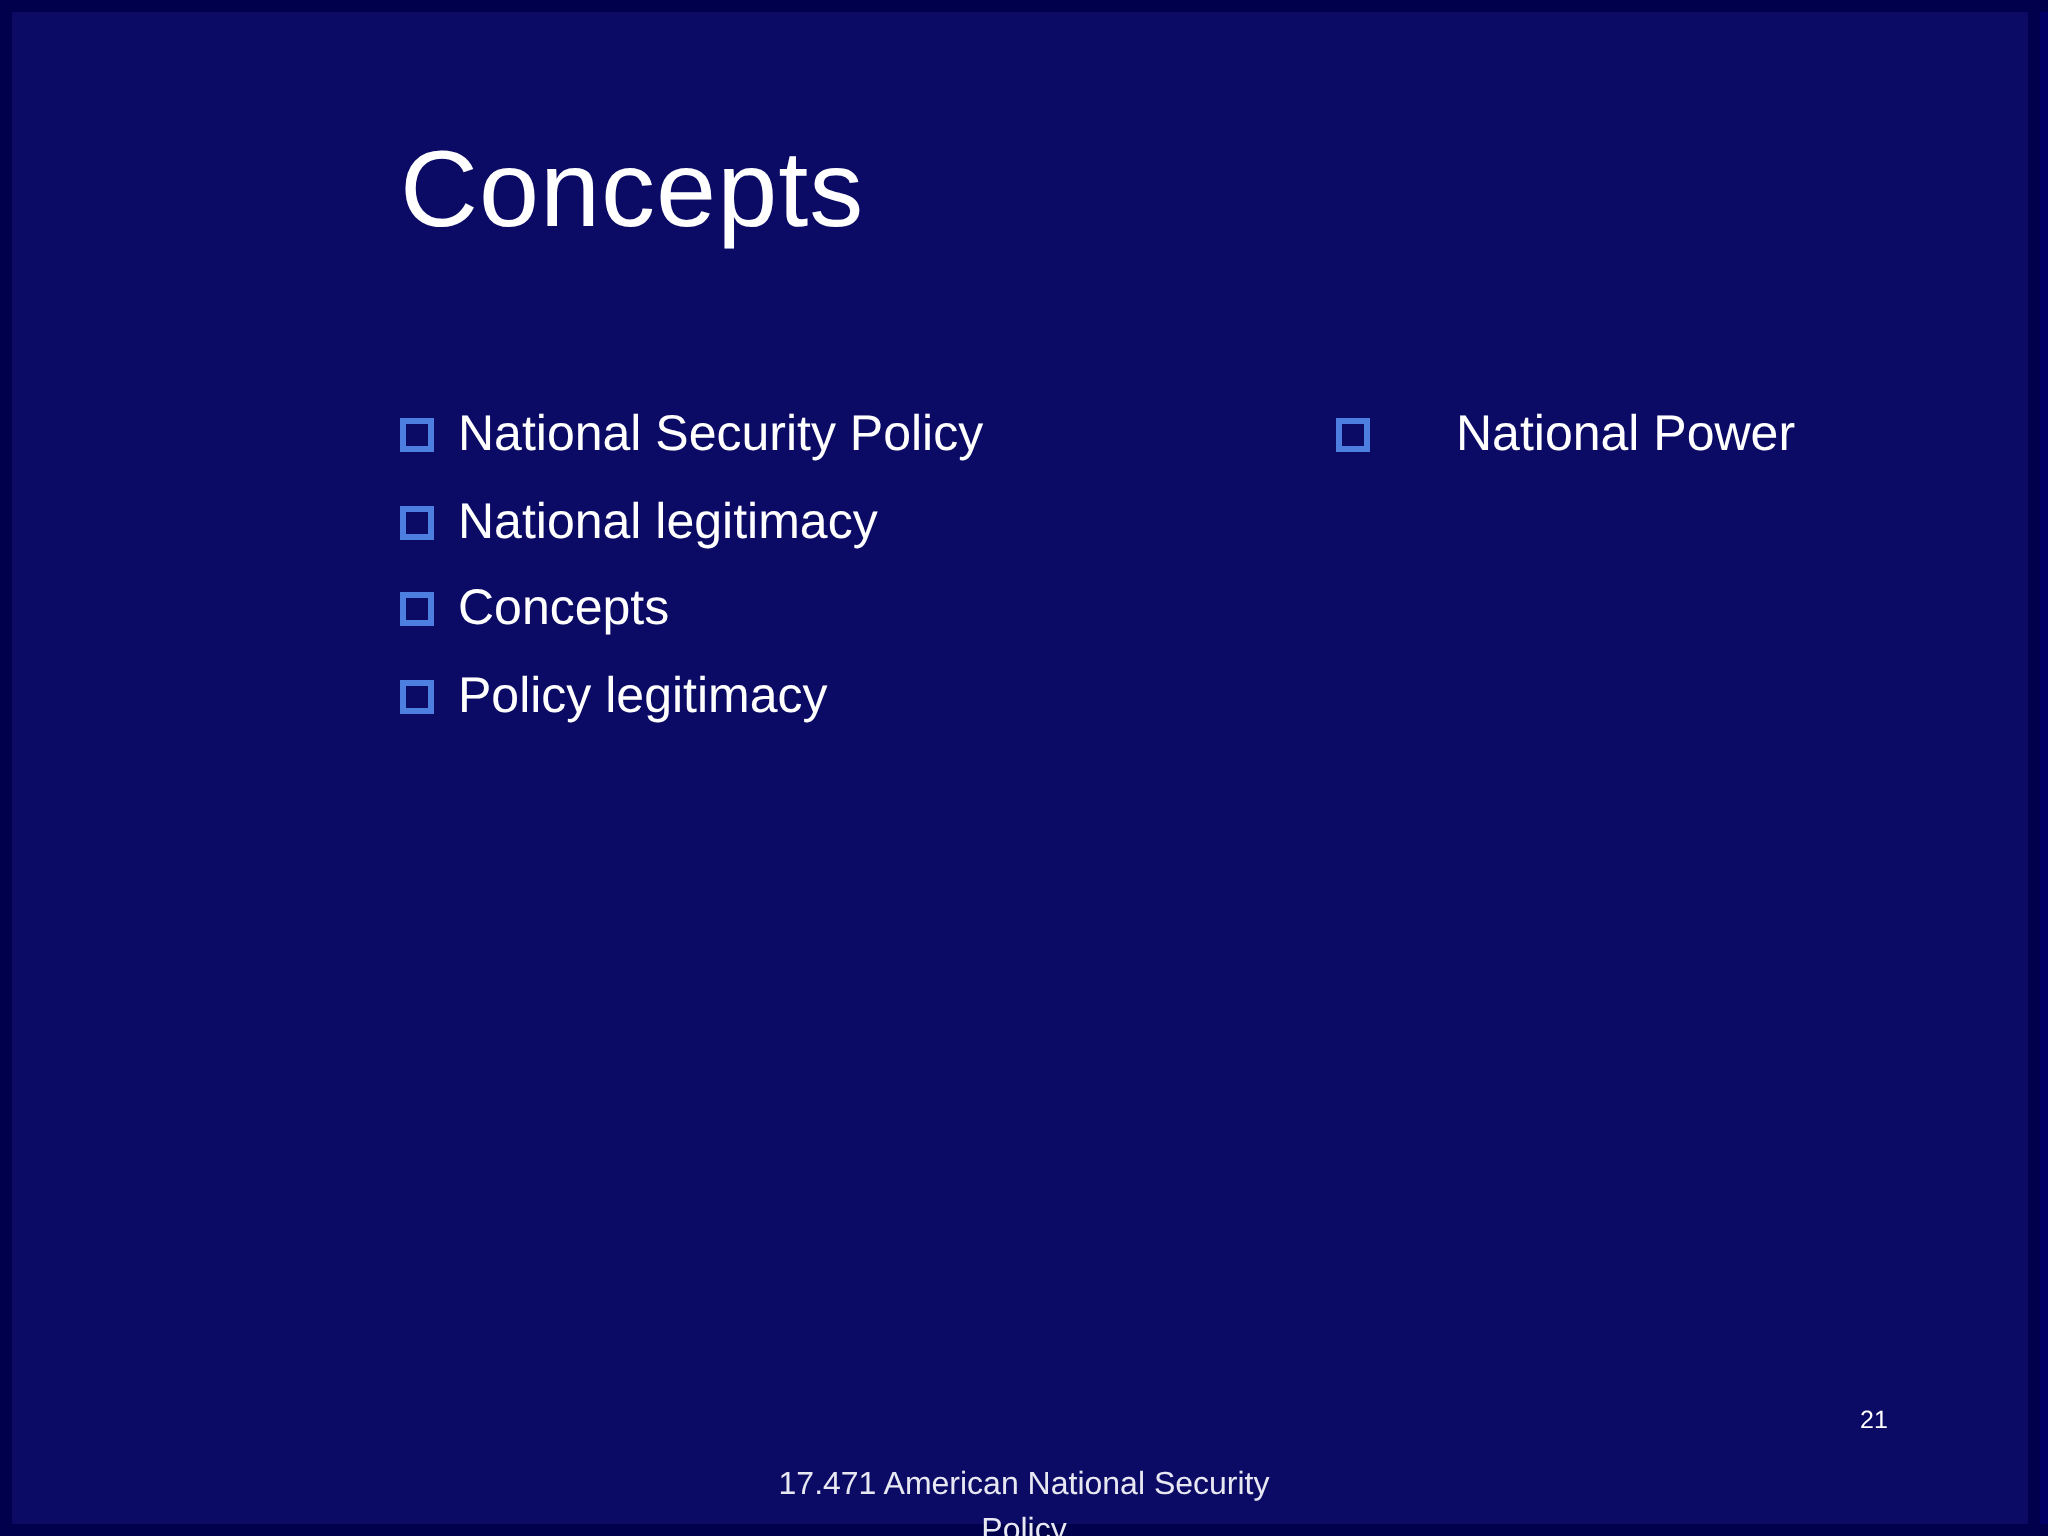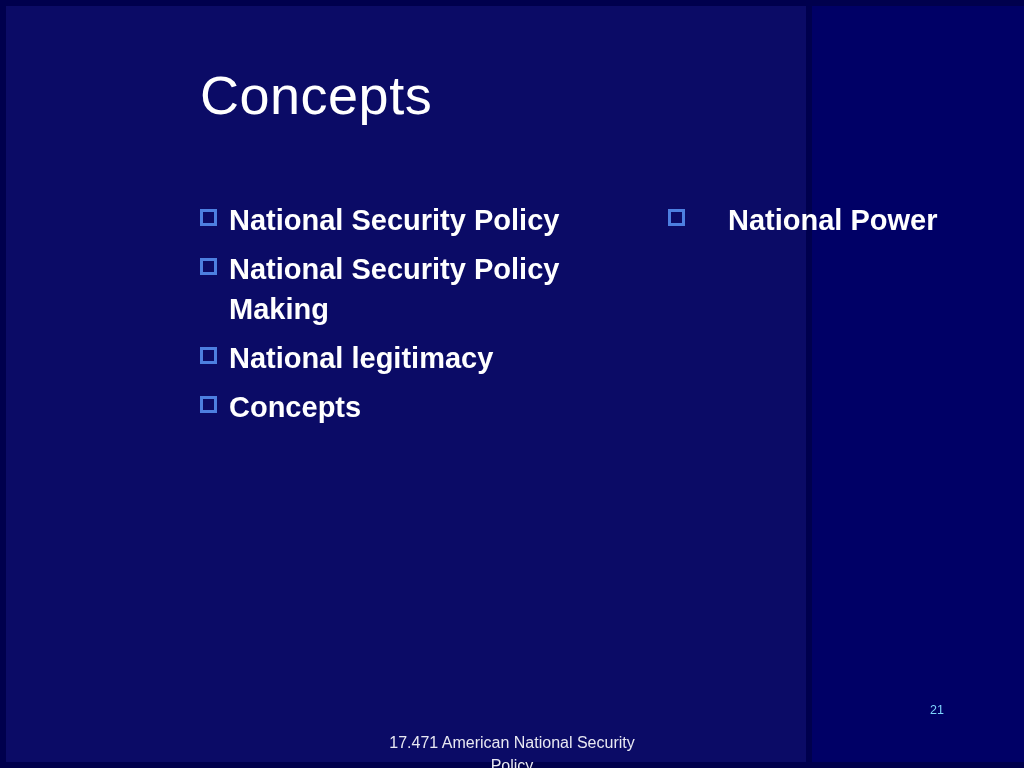--- a/index.html
+++ b/index.html
@@ -8,21 +8,21 @@
   }
   body {
     width: 1024px;
     height: 768px;
     background: #000066;
     font-family: "Liberation Sans", sans-serif;
     overflow: hidden;
   }
   .slide {
     position: relative;
-    width: 812px;
+    width: 1020px;
     height: 768px;
     background: #0b0b66;
     box-sizing: border-box;
   }
   .slide-border-top,
   .slide-border-bottom,
   .slide-border-left,
   .slide-border-right {
     position: absolute;
     background: #00004d;
@@ -67,23 +67,23 @@
     width: 17px;
     height: 17px;
     margin-top: 9px;
     margin-right: 12px;
     border: 3px solid #4d7fe0;
     box-sizing: border-box;
     background: transparent;
   }
   .bullet-text {
     color: #ffffff;
-    font-size: 29px;
+    font-size: 25px;
     line-height: 1.38;
-    font-weight: bold;
+    font-weight: normal;
   }
   .col-right .bullet-text {
     white-space: nowrap;
     margin-left: 31px;
   }
 
   .footer-center {
     position: absolute;
     left: 0;
     width: 1024px;
@@ -94,21 +94,21 @@
     line-height: 1.45;
     margin-top: 28px;
   }
   .footer-center .line {
     display: block;
   }
   .page-number {
     position: absolute;
     left: 930px;
     top: 703px;
-    color: #7dd3fc;
+    color: #ffffff;
     font-size: 12.5px;
   }
 </style>
 </head>
 <body>
 
 <div class="slide">
 
   <div class="slide-border-top"></div>
   <div class="slide-border-bottom"></div>
@@ -117,36 +117,36 @@
 
   <div class="title">Concepts</div>
 
   <div class="col col-left">
 
     <div class="bullet-row">
       <span class="bullet-marker"></span>
       <span class="bullet-text">National Security Policy</span>
     </div>
 
-    <div class="bullet-row">
-      <span class="bullet-marker"></span>
-      <span class="bullet-text">National Security Policy Making</span>
-    </div>
 
     <div class="bullet-row">
       <span class="bullet-marker"></span>
       <span class="bullet-text">National legitimacy</span>
     </div>
 
 
     <div class="bullet-row">
       <span class="bullet-marker"></span>
       <span class="bullet-text">Concepts</span>
     </div>
 
+    <div class="bullet-row">
+      <span class="bullet-marker"></span>
+      <span class="bullet-text">Policy legitimacy</span>
+    </div>
 
   </div>
 
   <div class="col col-right">
 
     <div class="bullet-row">
       <span class="bullet-marker"></span>
       <span class="bullet-text">National Power</span>
     </div>
 

